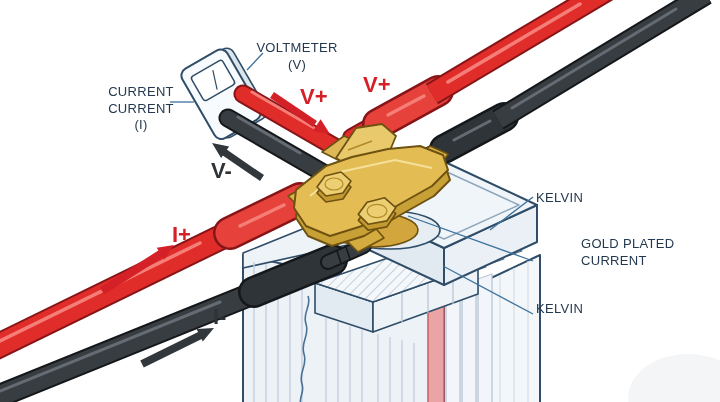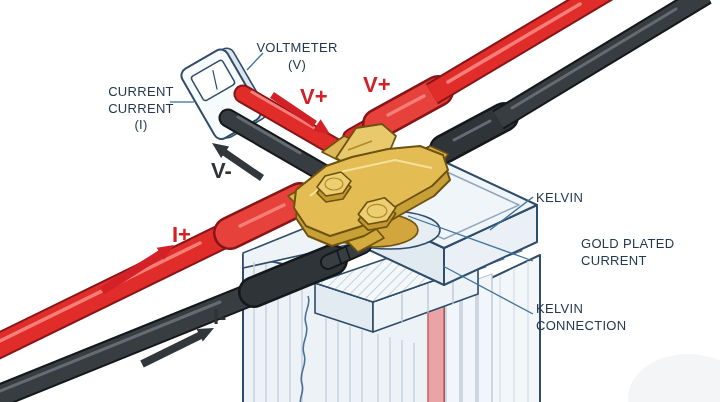--- a/index.html
+++ b/index.html
@@ -244,16 +244,15 @@
 
 <div class="lbl" style="left:536px;top:190px;">KELVIN</div>
 
 <div class="lbl" style="left:536px;top:236px;margin-left:45px;">
   <span>GOLD PLATED</span><br>
   <span>CURRENT</span>
 </div>
 
 <div class="lbl" style="left:536px;top:301px;">
   <span>KELVIN</span><br>
-  <span>CONNECTION</span>
 </div>
 
 </div>
 
 </body></html>

